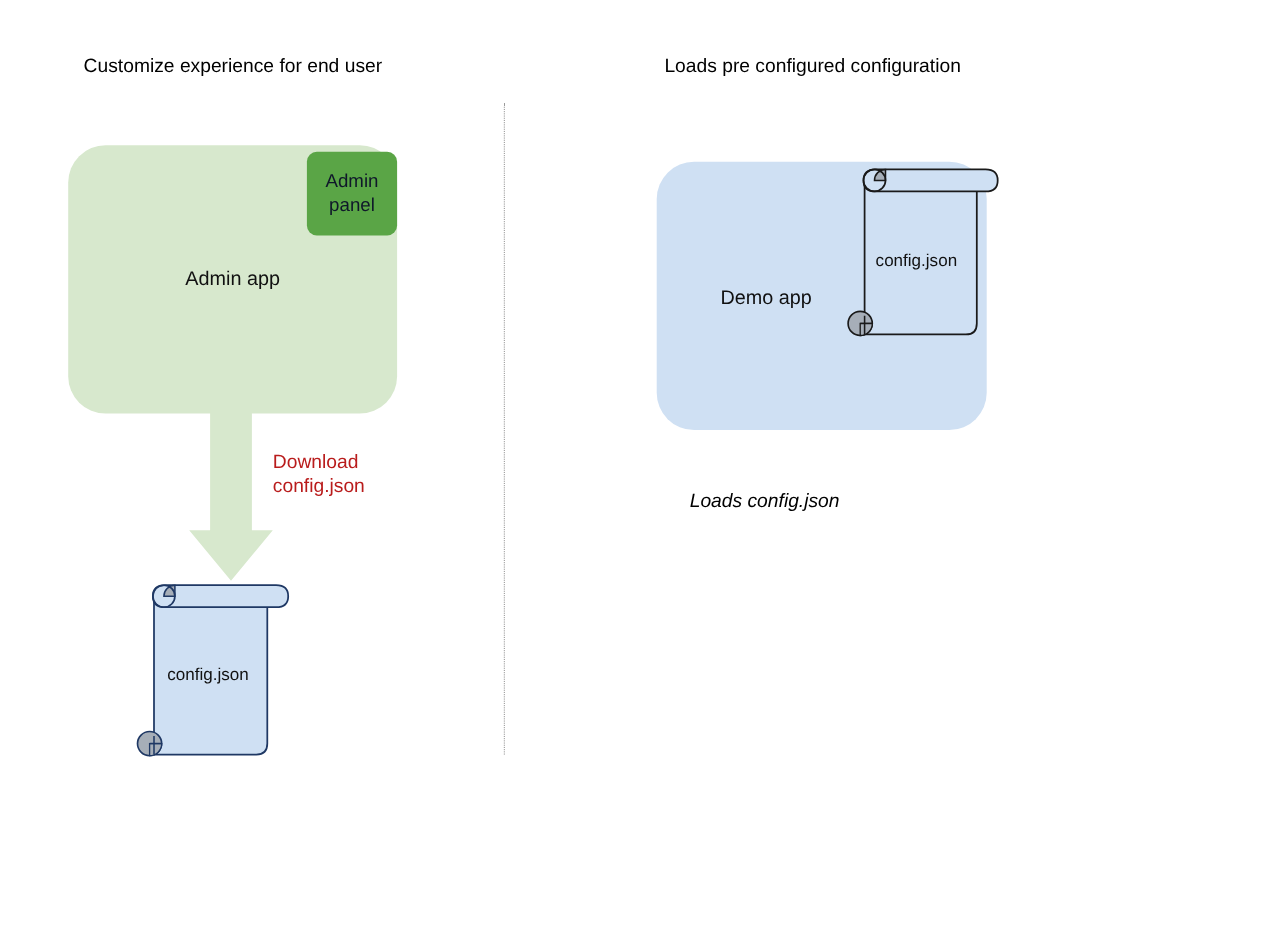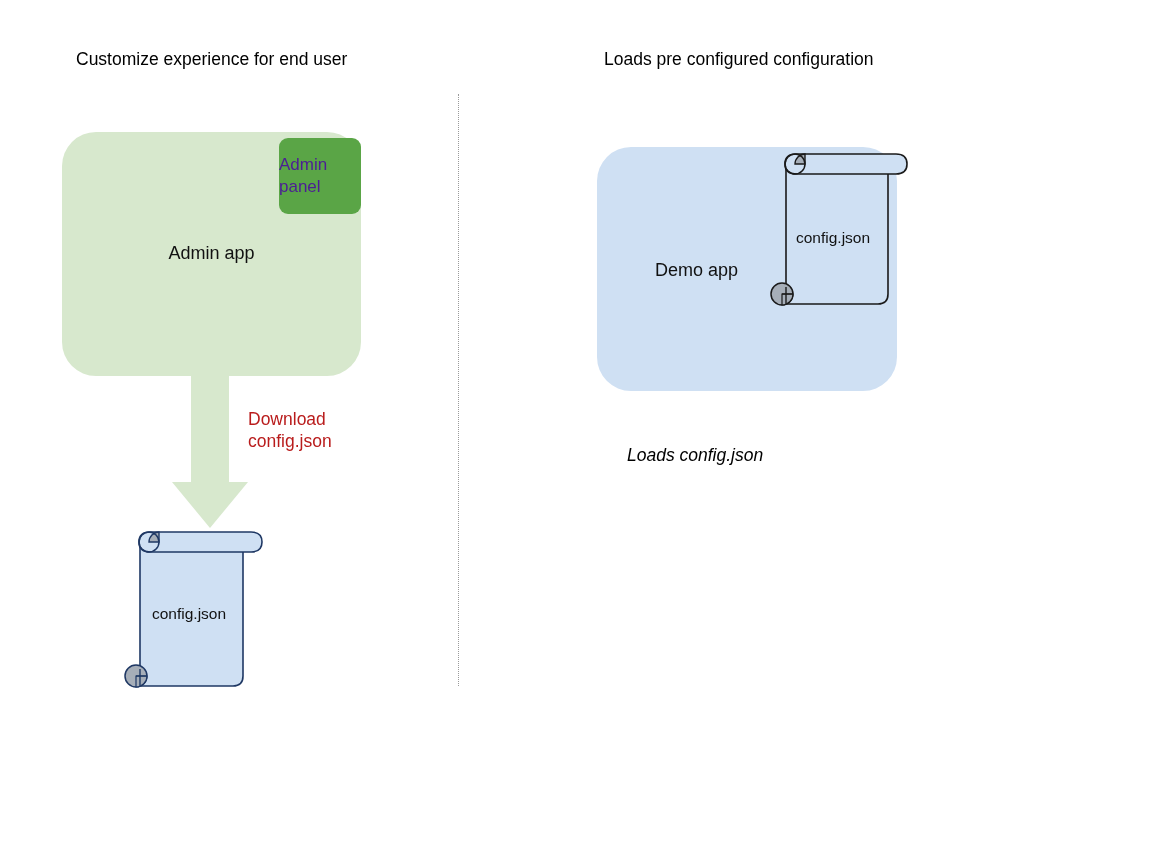--- a/index.html
+++ b/index.html
@@ -77,24 +77,24 @@
   #admin-panel-badge {
     left: 279px;
     top: 138px;
     width: 82px;
     height: 76px;
     background: #5aa546;
     border-radius: 9px;
     display: flex;
     align-items: center;
     justify-content: center;
-    text-align: left;
+    text-align: center;
     font-size: 17px;
     line-height: 22px;
-    color: #4c1d95;
+    color: #0f172a;
   }
 
   
   #download-arrow { left: 160px; top: 370px; width: 100px; height: 162px; }
   #arrow-label {
     left: 248px;
     top: 408px;
     font-size: 17.5px;
     line-height: 22px;
     color: #b91c1c;

